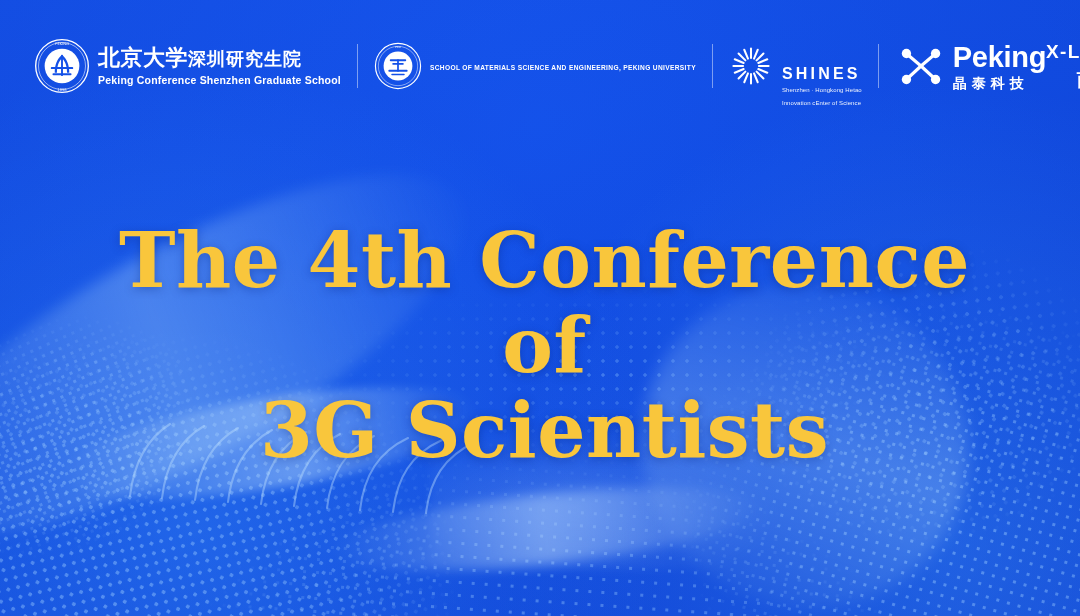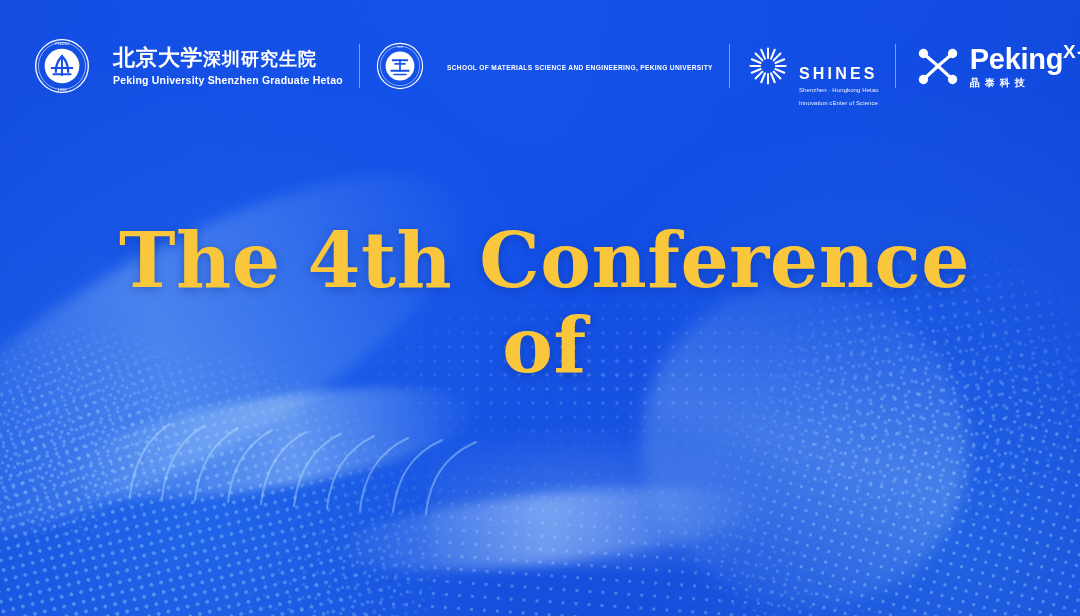--- a/index.html
+++ b/index.html
@@ -144,21 +144,21 @@
     width: 1080px; height: 132px;
     display: flex;
     align-items: center;
     padding: 0 28px 0 34px;
     box-sizing: border-box;
   }
   .logo-group { display: flex; align-items: center; }
 
   .seal { flex: none; display: block; }
 
-  .pku-text { margin-left: 23px; line-height: 1; }
+  .pku-text { margin-left: 8px; line-height: 1; }
   .pku-cn {
     color: #ffffff;
     font-size: 22px;
     font-weight: 700;
     letter-spacing: .5px;
     white-space: nowrap;
     font-family: "DejaVu Sans", "Liberation Sans", sans-serif;
   }
   .pku-cn .sub { font-size: 18px; font-weight: 600; letter-spacing: 1px; }
   .pku-en {
@@ -215,21 +215,21 @@
   .xtal-text { margin-left: 6px; line-height: 1; }
   .xtal-name {
     color: #ffffff;
     font-size: 29px;
     font-weight: 700;
     letter-spacing: -.3px;
     white-space: nowrap;
   }
   .xtal-cn {
     color: #ffffff;
-    font-size: 10px;
+    font-size: 14px;
     font-weight: 700;
     letter-spacing: 5px;
     margin-top: 4px;
     white-space: nowrap;
     font-family: "DejaVu Sans", "Liberation Sans", sans-serif;
   }
 
   .xlake {
     margin-left: auto;
     position: relative;
@@ -319,21 +319,21 @@
         </g>
         <g fill="#ffffff" font-size="6.6" font-family="DejaVu Sans, sans-serif">
           <text x="50" y="13" text-anchor="middle">PEKING</text>
           <text x="50" y="95" text-anchor="middle">1898</text>
         </g>
       </svg>
       <div class="pku-text">
         <div class="pku-cn">
           <span>北京大学</span><span class="sub">深圳研究生院</span>
         </div>
-        <div class="pku-en">Peking University Shenzhen Graduate Hetao</div>
+        <div class="pku-en">Peking Conference Shenzhen Graduate School</div>
       </div>
     </div>
 
     <div class="divider"></div>
 
     <div class="logo-group">
       <svg class="seal" width="48" height="48" viewBox="0 0 100 100">
         <circle cx="50" cy="50" r="47" fill="none" stroke="#ffffff" stroke-width="2.4"></circle>
         <circle cx="50" cy="50" r="41" fill="none" stroke="#ffffff" stroke-width="1"></circle>
         <circle cx="50" cy="50" r="30" fill="#ffffff"></circle>
@@ -411,15 +411,16 @@
     <div class="xlake">
 
       <div class="xlake-en">X-LAKE FORUM</div>
       <div class="xlake-cn">西丽湖论坛</div>
     </div>
 
   </div>
 
   <div class="title">
     <span class="ln">The 4th Conference of</span>
+    <span class="ln">3G Scientists</span>
   </div>
 
 </div>
 
 </body></html>

